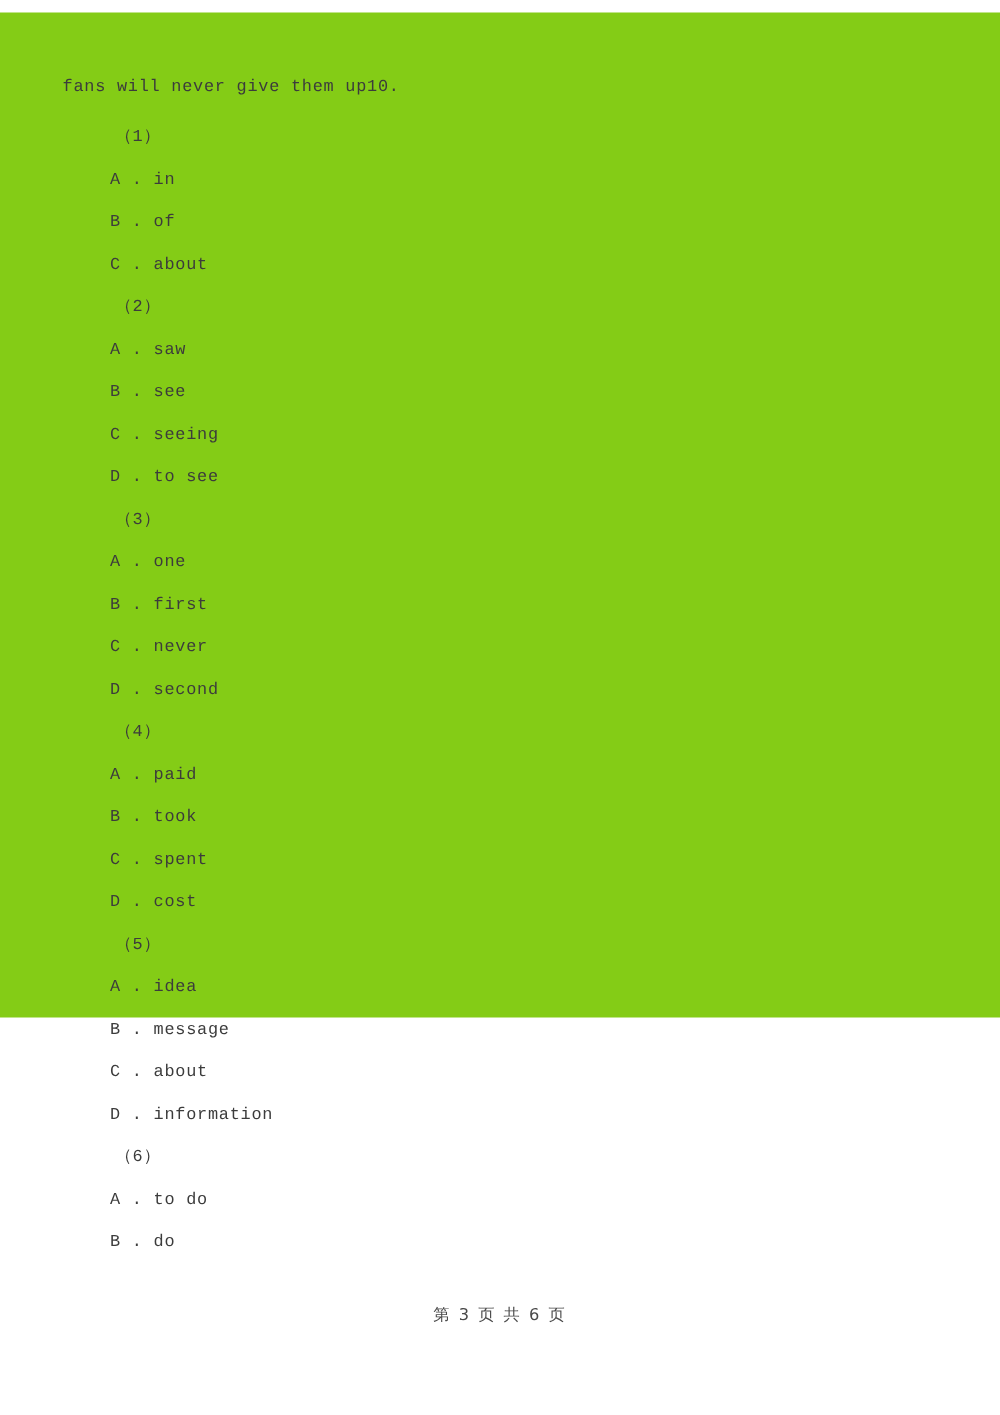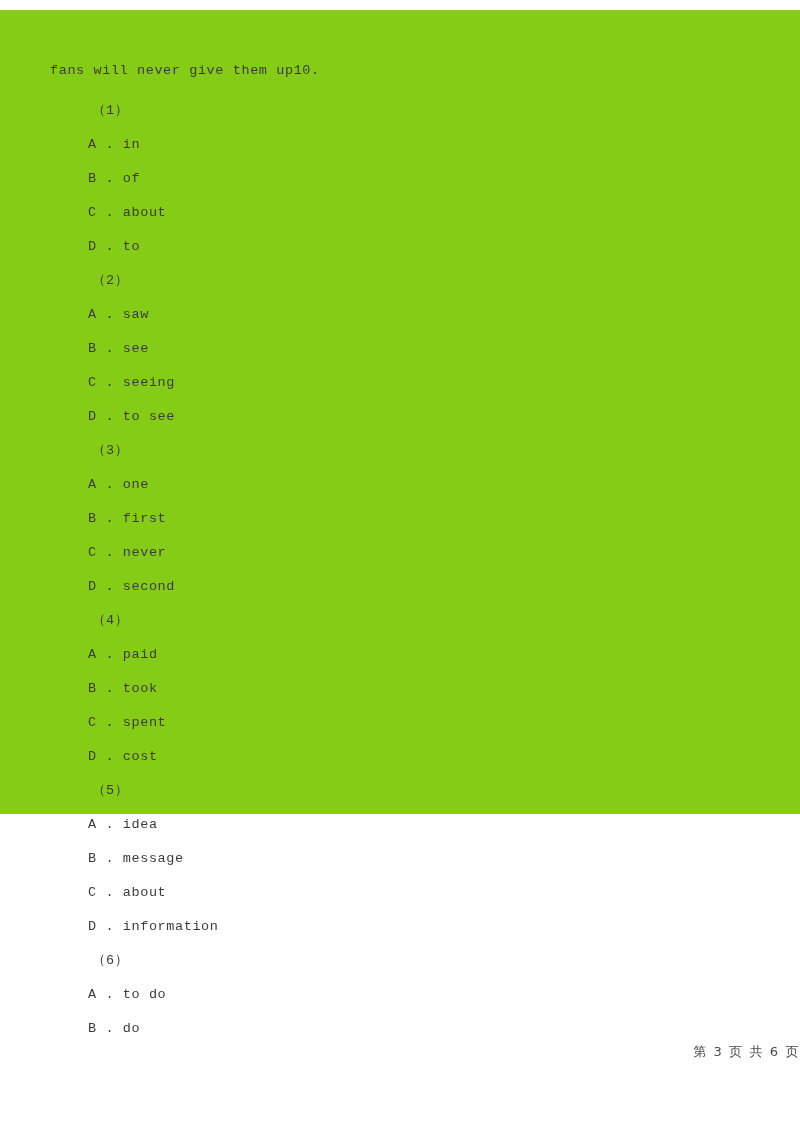--- a/index.html
+++ b/index.html
@@ -57,21 +57,21 @@
     line-height: 34px;
     margin: 0;
     padding-left: 38px;
     white-space: pre;
   }
   .footer {
     position: absolute;
     left: 0;
     top: 1033px;
     width: 800px;
-    text-align: right;
+    text-align: center;
   }
   .footer-text {
     font-size: 13px;
     color: #4a4a4a;
     font-family: "DejaVu Sans", "Liberation Sans", sans-serif;
     letter-spacing: 1.6px;
     white-space: pre;
   }
 </style>
 </head>
@@ -81,21 +81,20 @@
 
   <div class="content">
 
     <p class="stem-line">fans will never give them up10.</p>
 
     <div class="q-block">
       <p class="q-number">（1）</p>
       <p class="q-option">A . in</p>
       <p class="q-option">B . of</p>
       <p class="q-option">C . about</p>
-      <p class="q-option">D . to</p>
     </div>
 
     <div class="q-block">
       <p class="q-number">（2）</p>
       <p class="q-option">A . saw</p>
       <p class="q-option">B . see</p>
       <p class="q-option">C . seeing</p>
       <p class="q-option">D . to see</p>
     </div>
 

